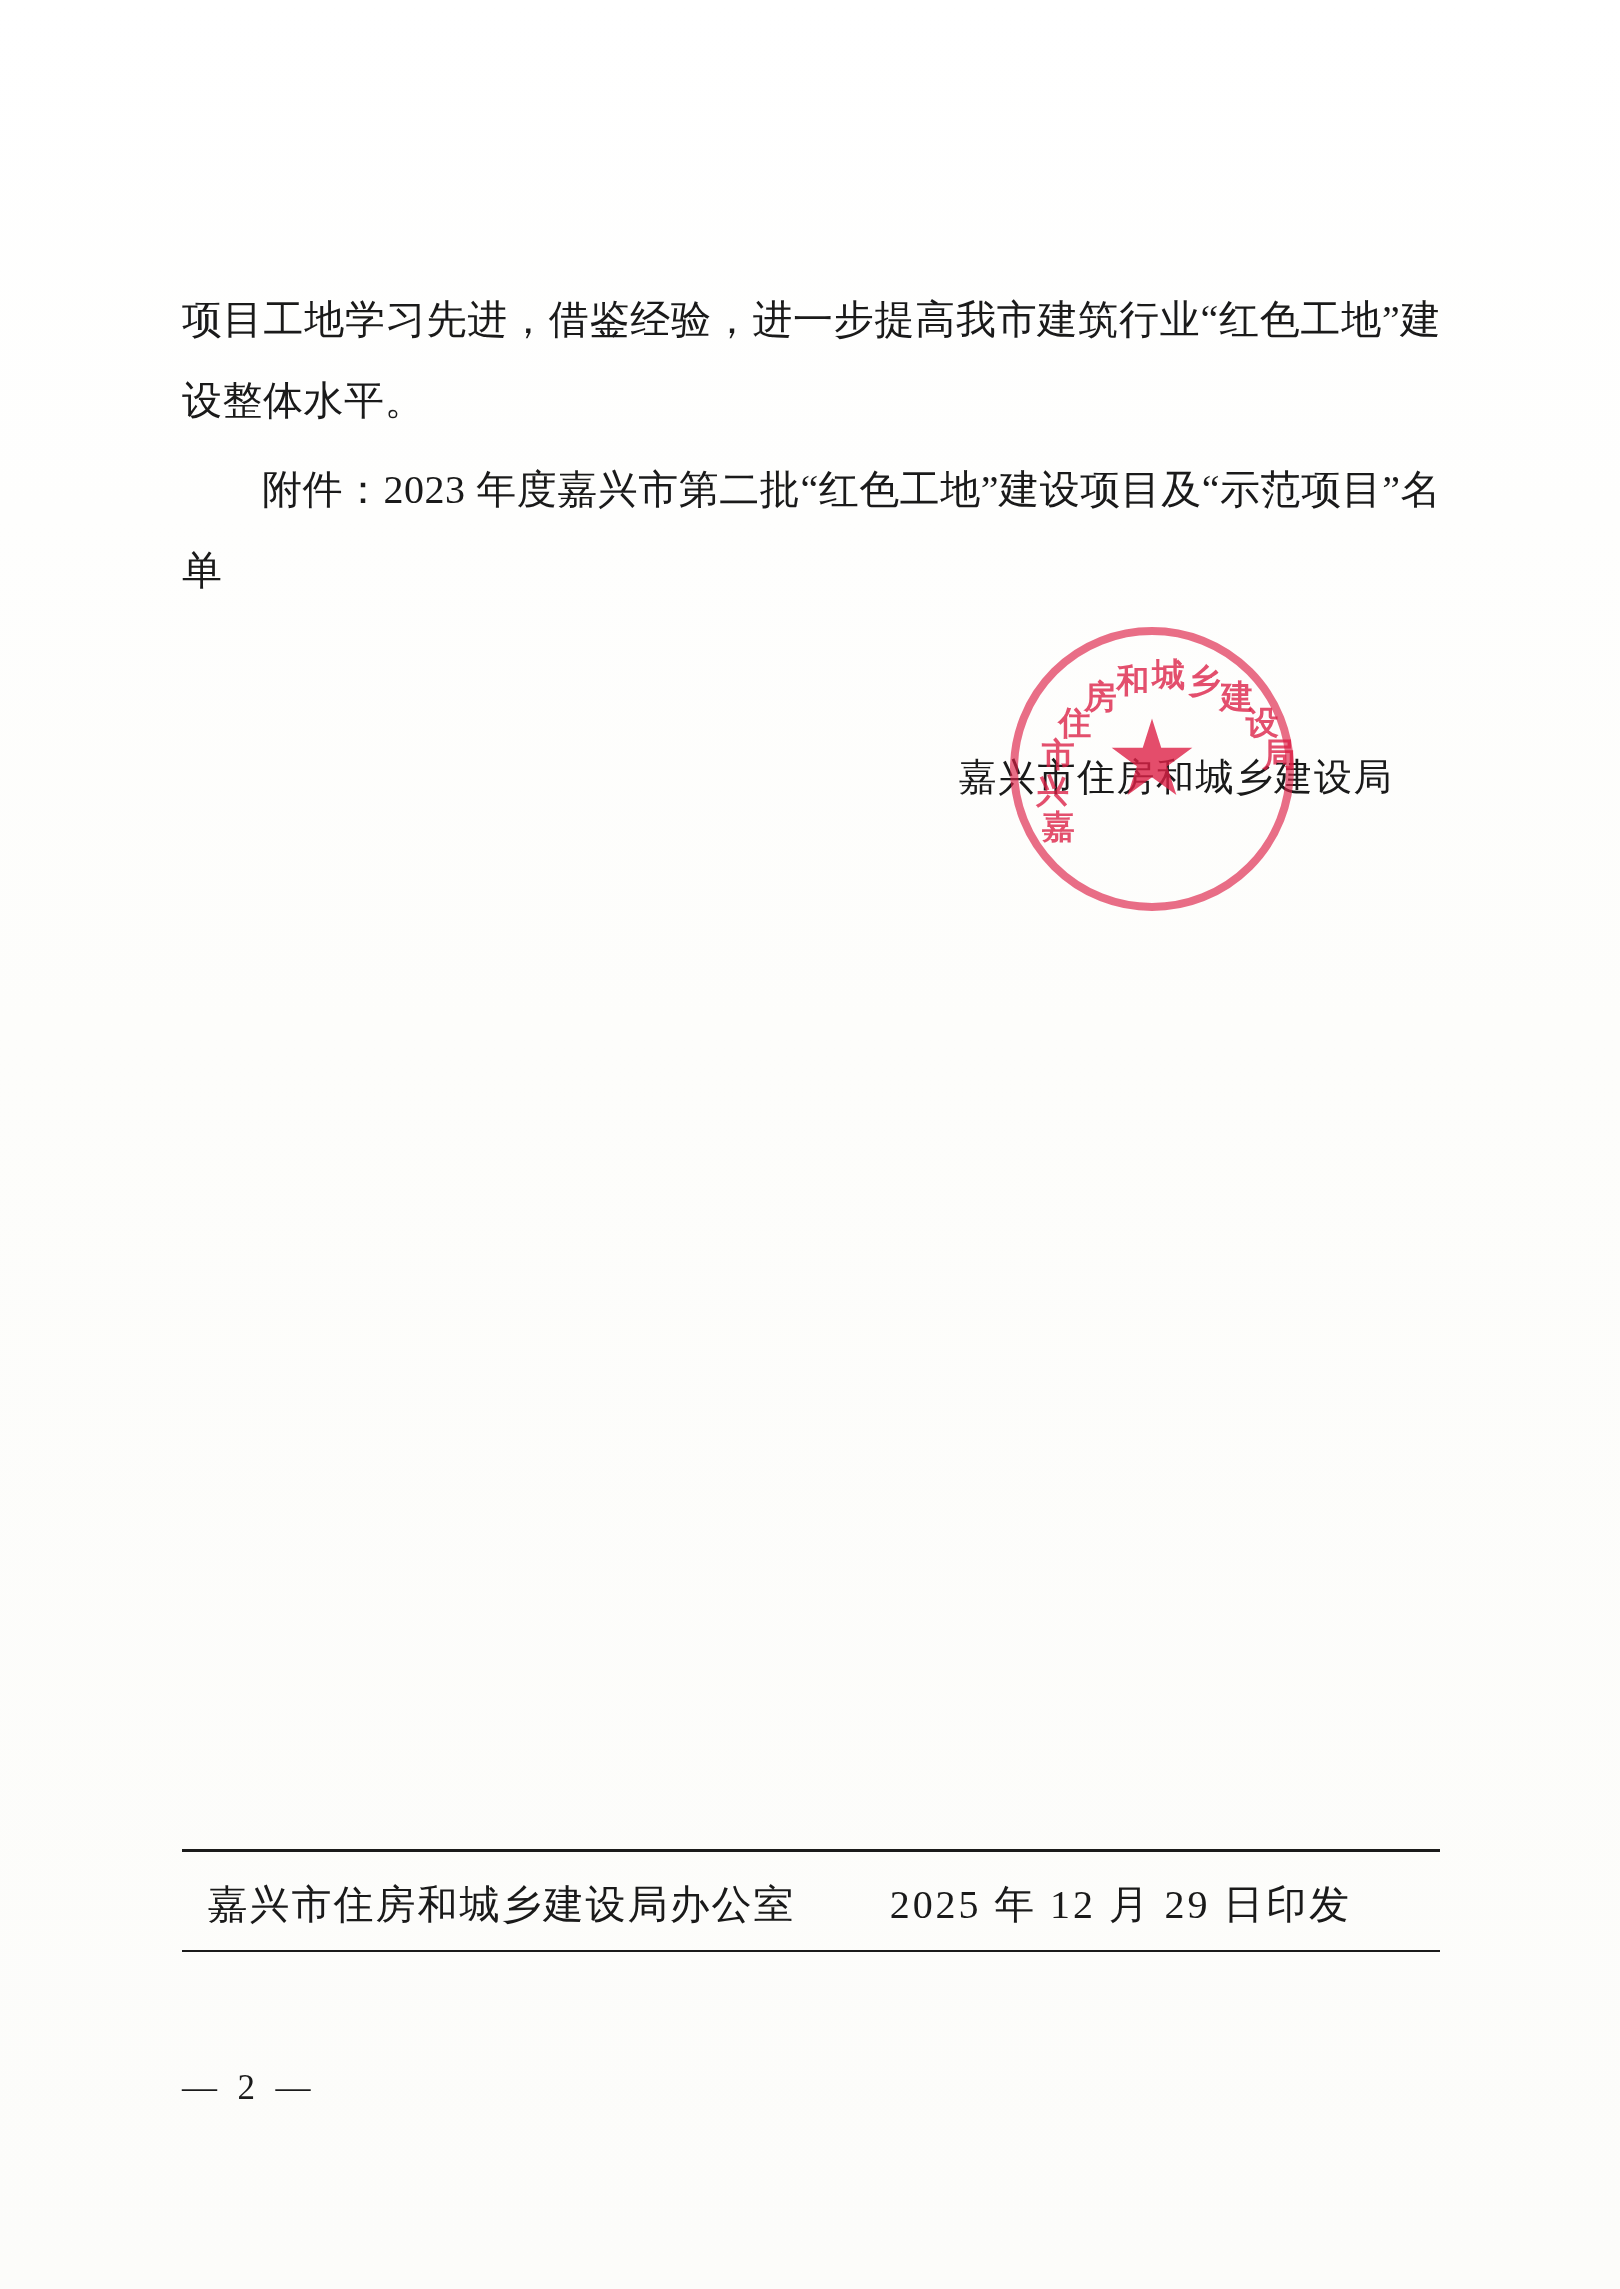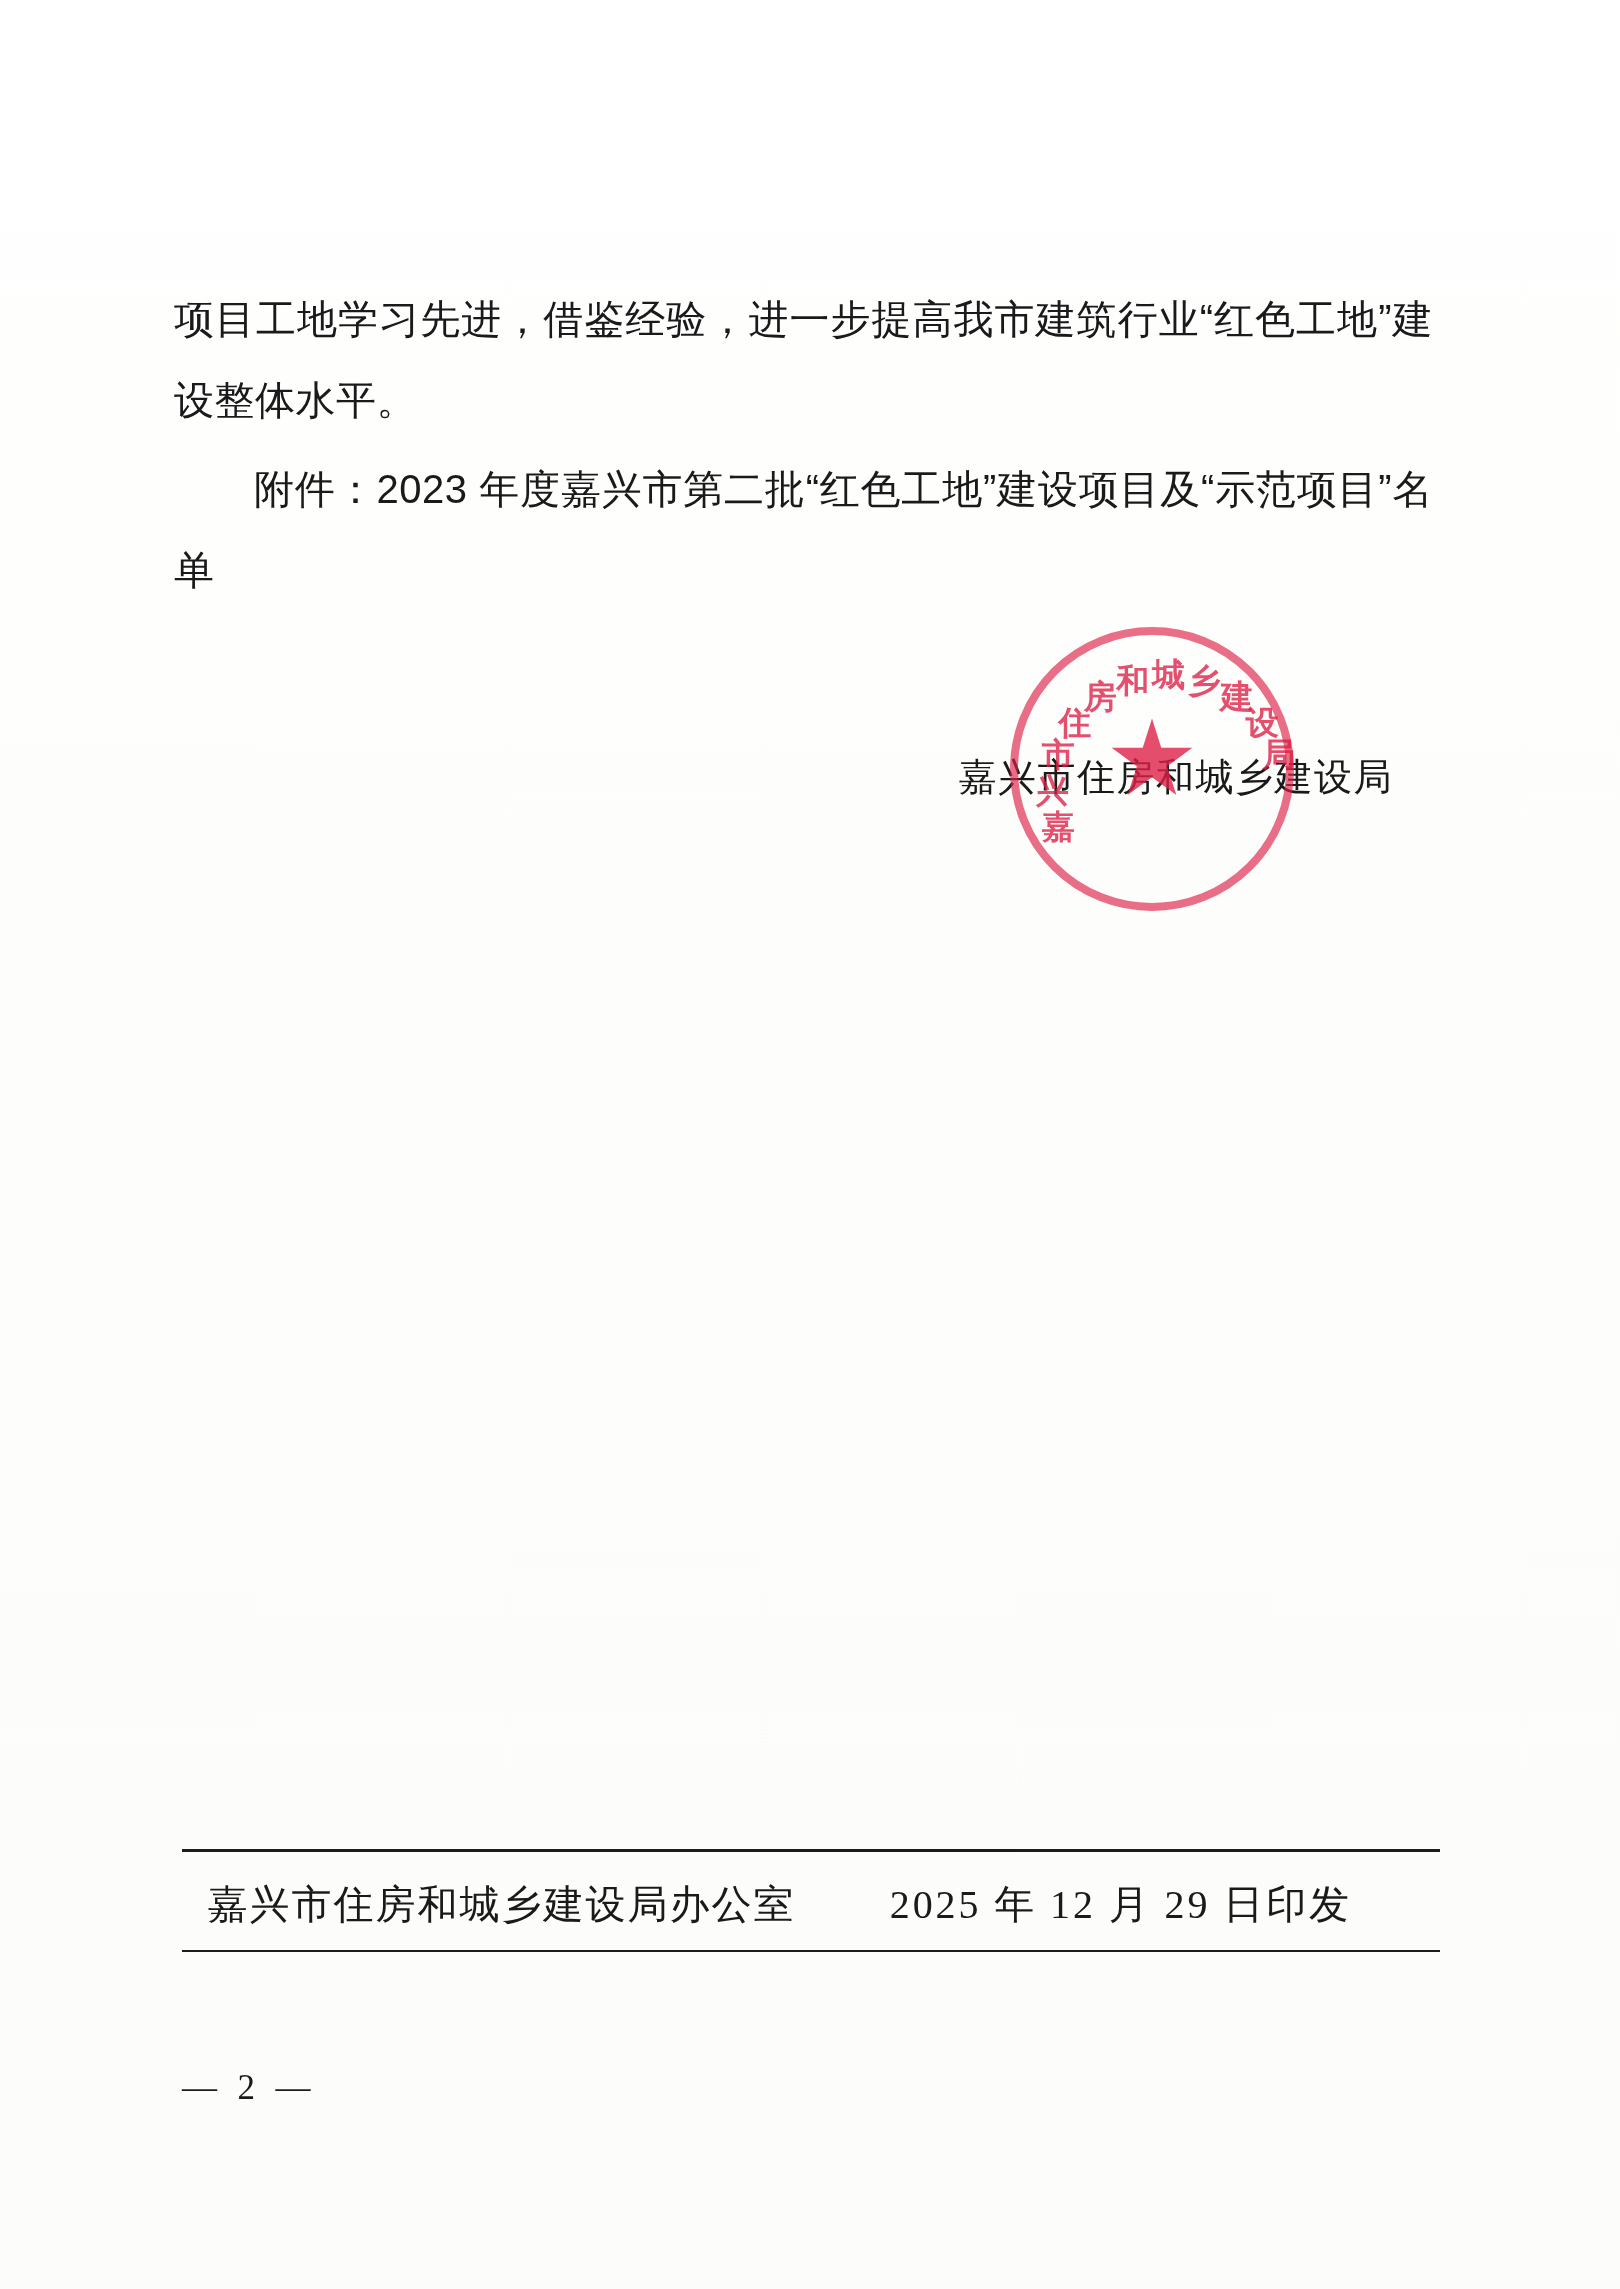--- a/index.html
+++ b/index.html
@@ -24,28 +24,28 @@
   .page::before {
     content: "";
     position: absolute;
     inset: 0;
     background: linear-gradient(180deg, #ffffff 0%, #fdfdfb 45%, #fcfcfa 100%);
     pointer-events: none;
   }
 
   .body-text {
     position: absolute;
-    left: 174px;
+    left: 182px;
     top: 279px;
     width: 1259px;
     font-size: 40px;
     line-height: 81px;
     letter-spacing: 0.5px;
     text-align: justify;
-    font-family: Liberation Sans, sans-serif;
+    font-family: Liberation Serif, serif;
   }
   .para {
     margin: 0 0 7.8px 0;
   }
   .indent {
     text-indent: 80px;
   }
 
   .signature {
     position: absolute;

